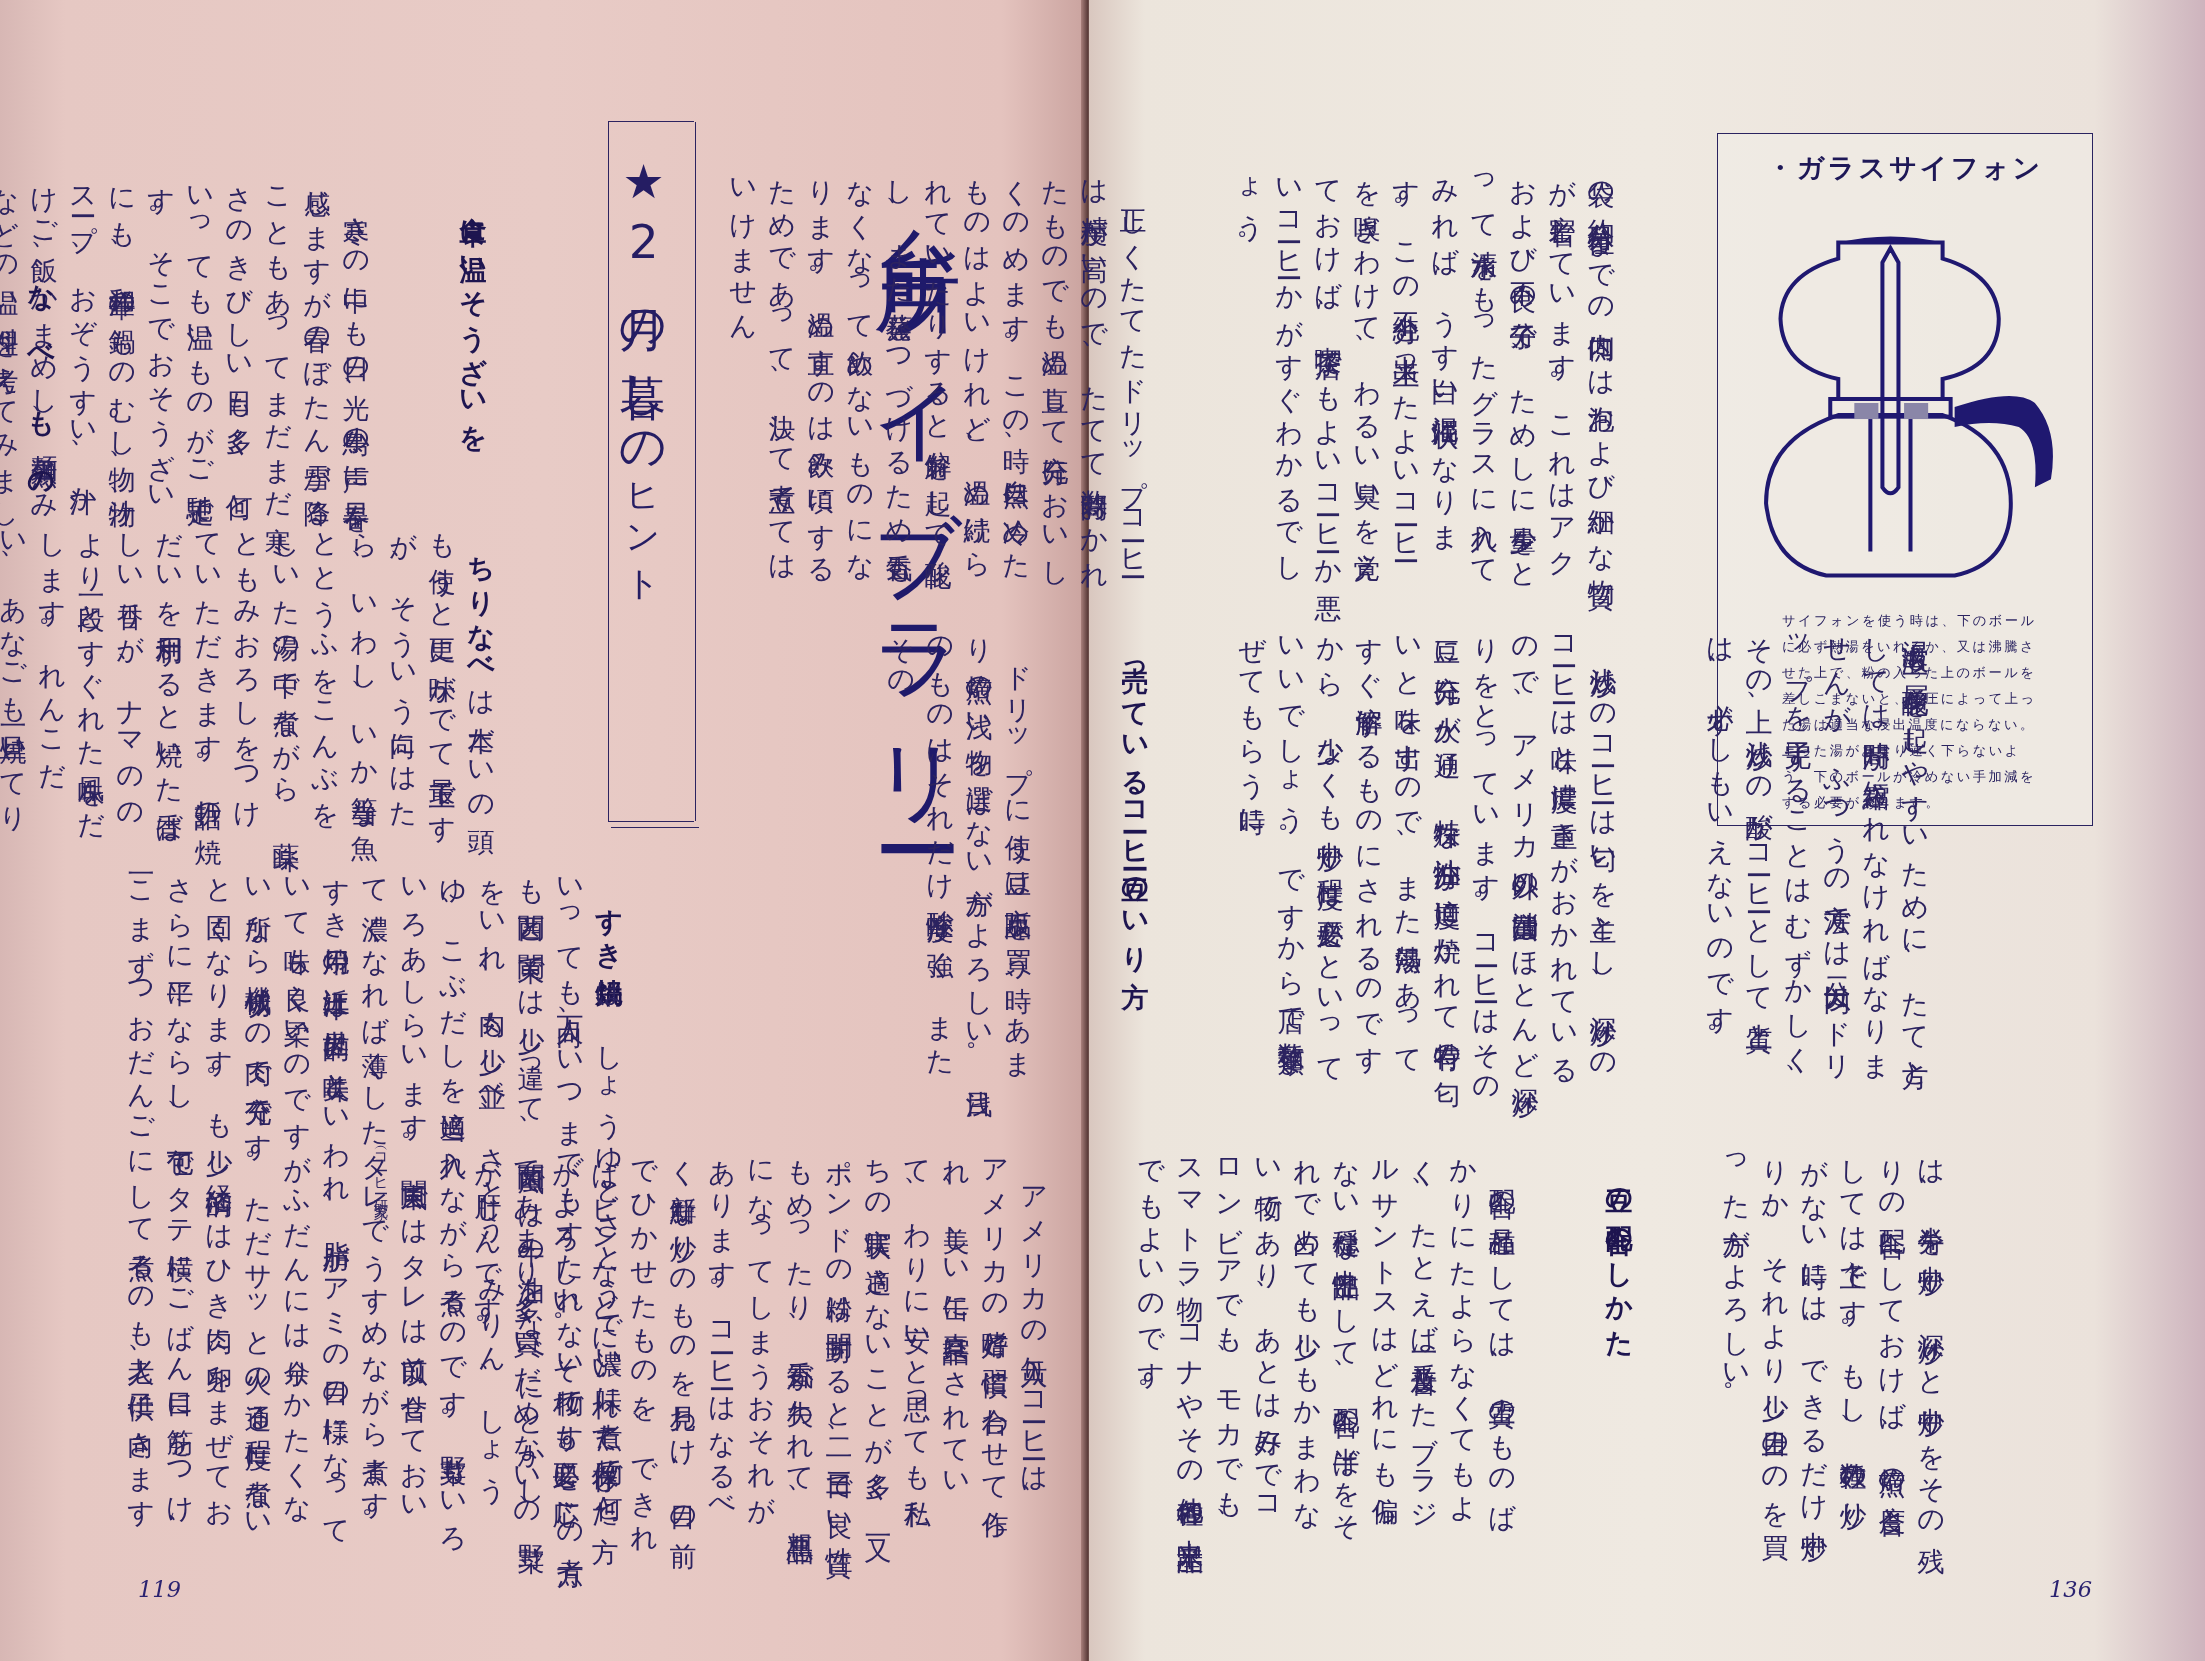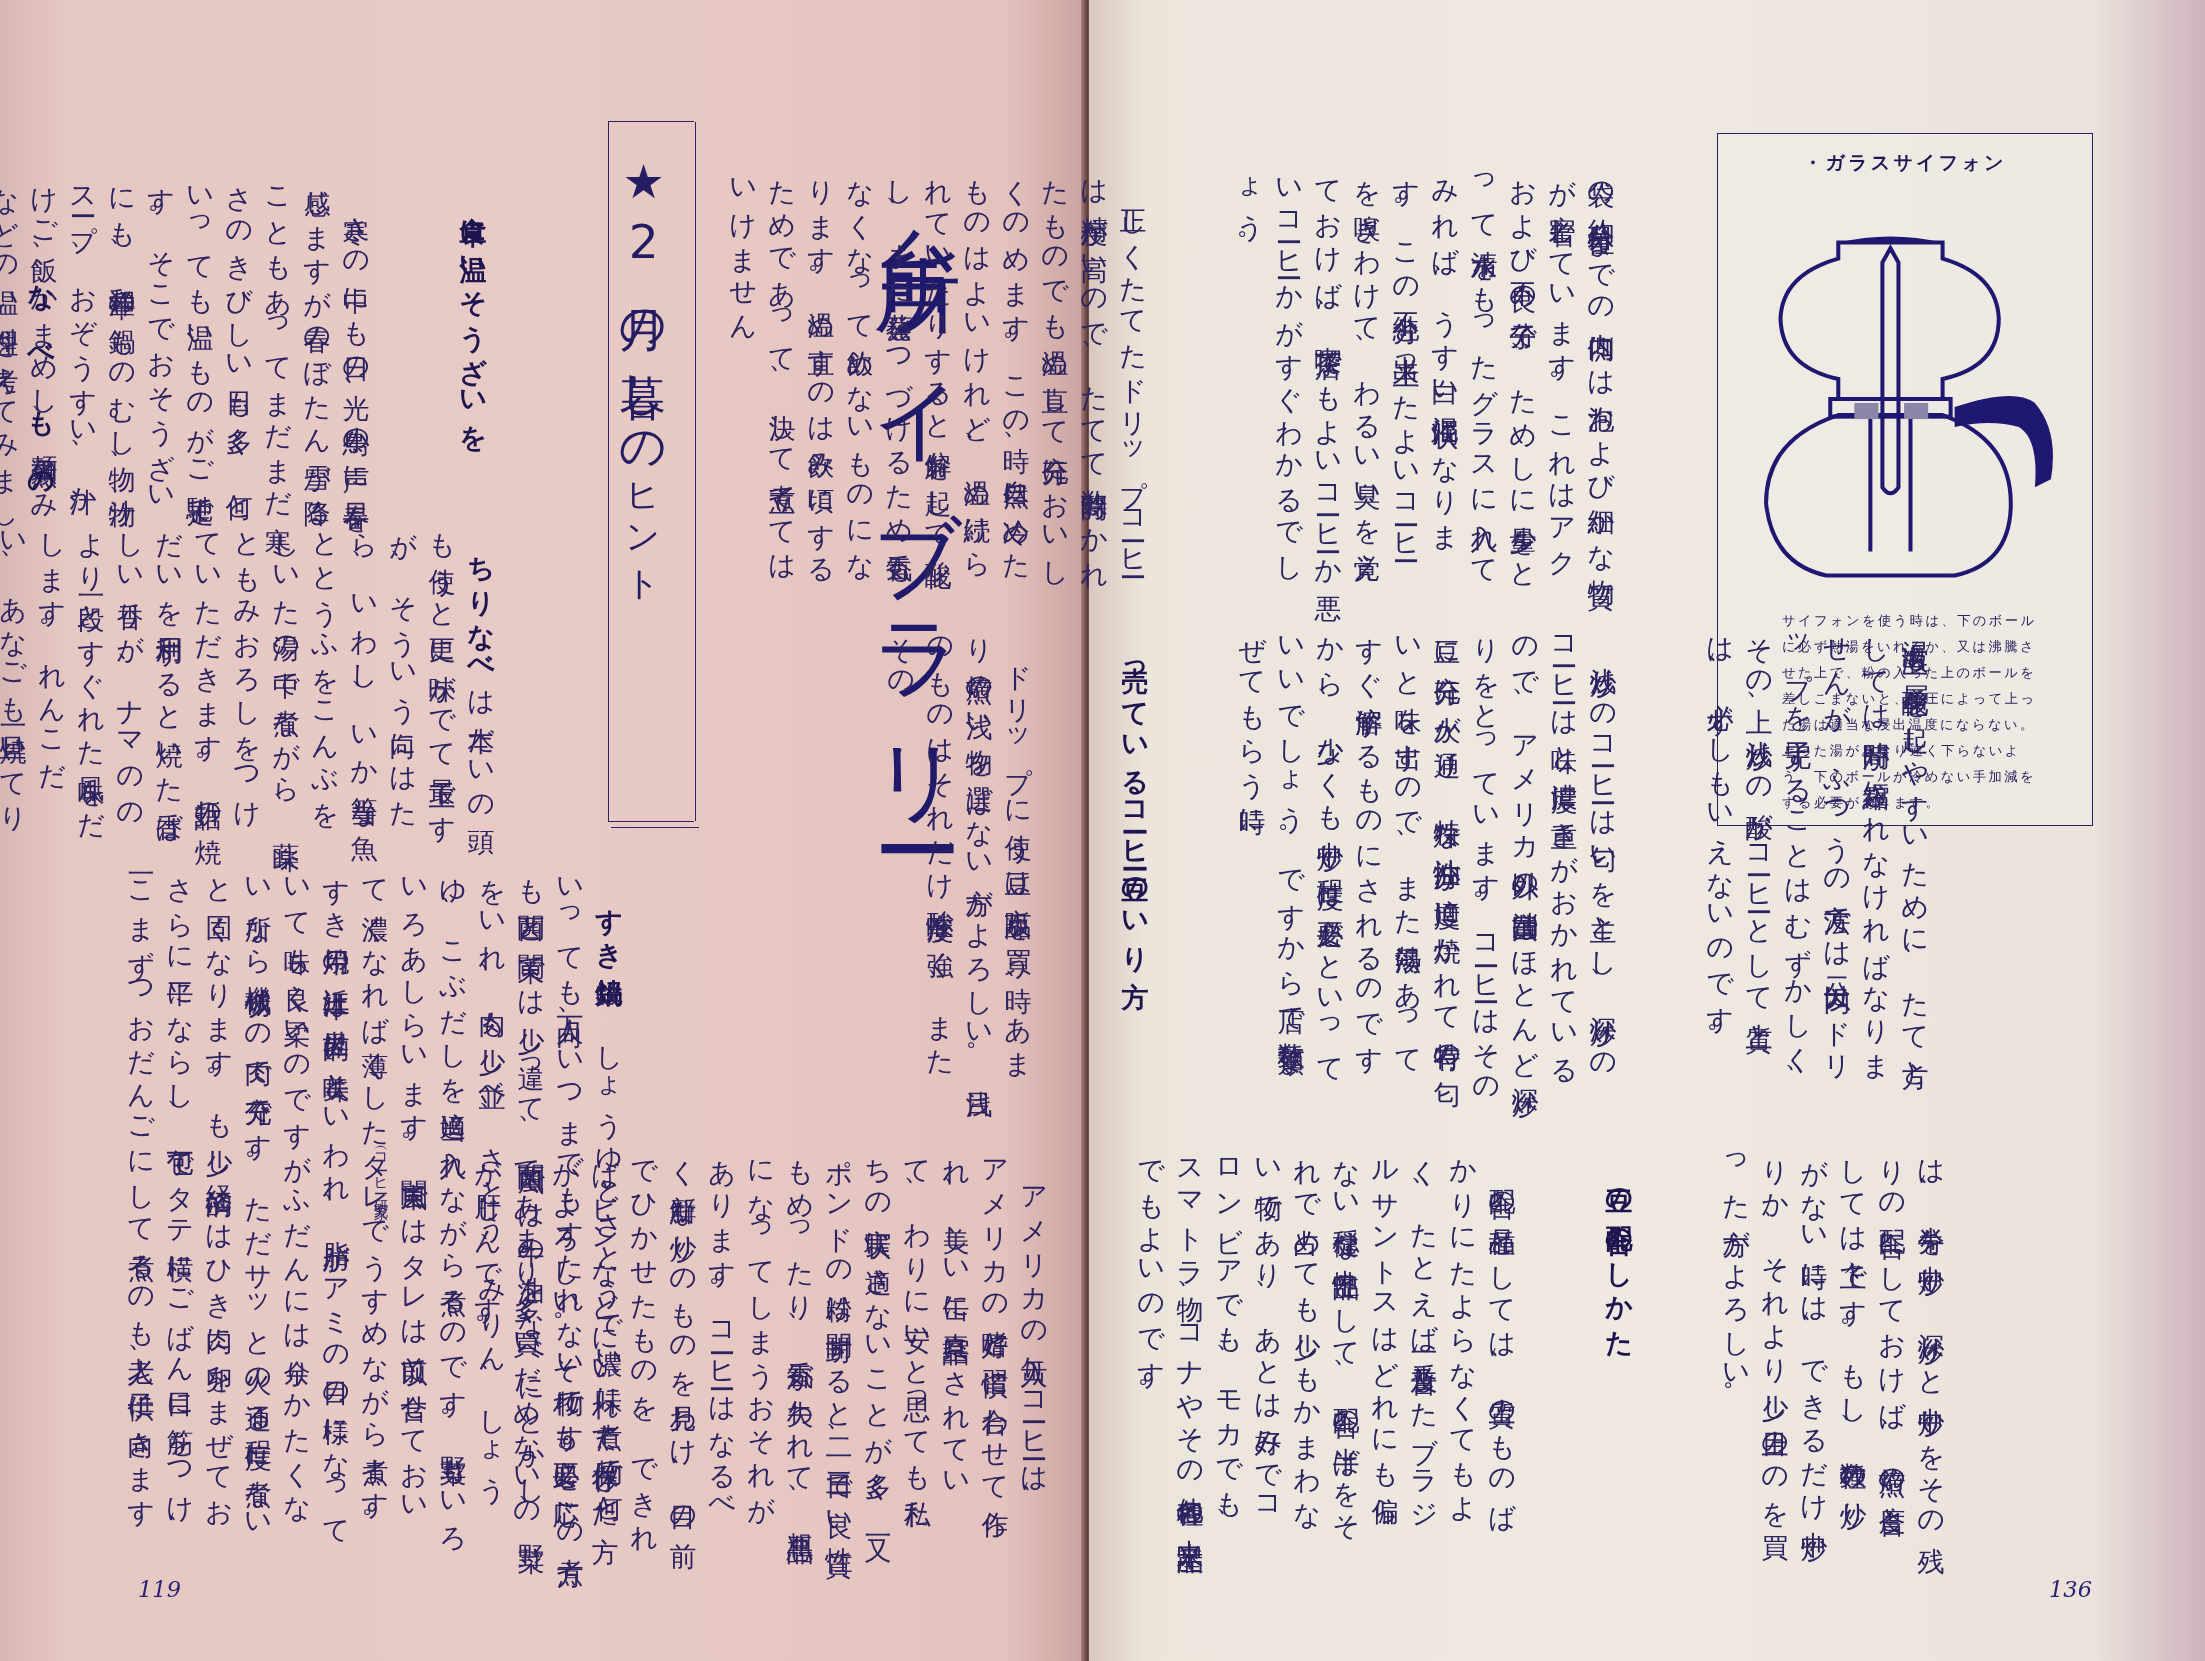--- a/index.html
+++ b/index.html
@@ -60,21 +60,21 @@
   .pageno {
     position:absolute; font-family:"DejaVu Serif", serif; font-style:italic; font-weight:normal;
     font-size:22.5px; color:#2a2270;
   }
   .illus-box {
     position:absolute; left:1717px; top:133px; width:374px; height:691px;
     border:1.6px solid #2a2360; background:rgba(240,236,230,0.6);
   }
   .illus-title {
     position:absolute; top:16px; left:0; width:100%; text-align:center;
-    font-size:19px; font-weight:bold; color:#1e1857; letter-spacing:3.2px;
+    font-size:27px; font-weight:bold; color:#1e1857; letter-spacing:3.2px;
   }
   .illus-svg { position:absolute; left:32px; top:64px; width:321px; height:402px; }
   .illus-caption {
     position:absolute; left:64px; top:474px; width:265px;
     font-size:13.3px; line-height:26px; letter-spacing:2.4px; color:#2a2360;
   }
   .hrule { position:absolute; border-top:1.6px solid #2c2360; }
 </style>
 </head>
 <body>

